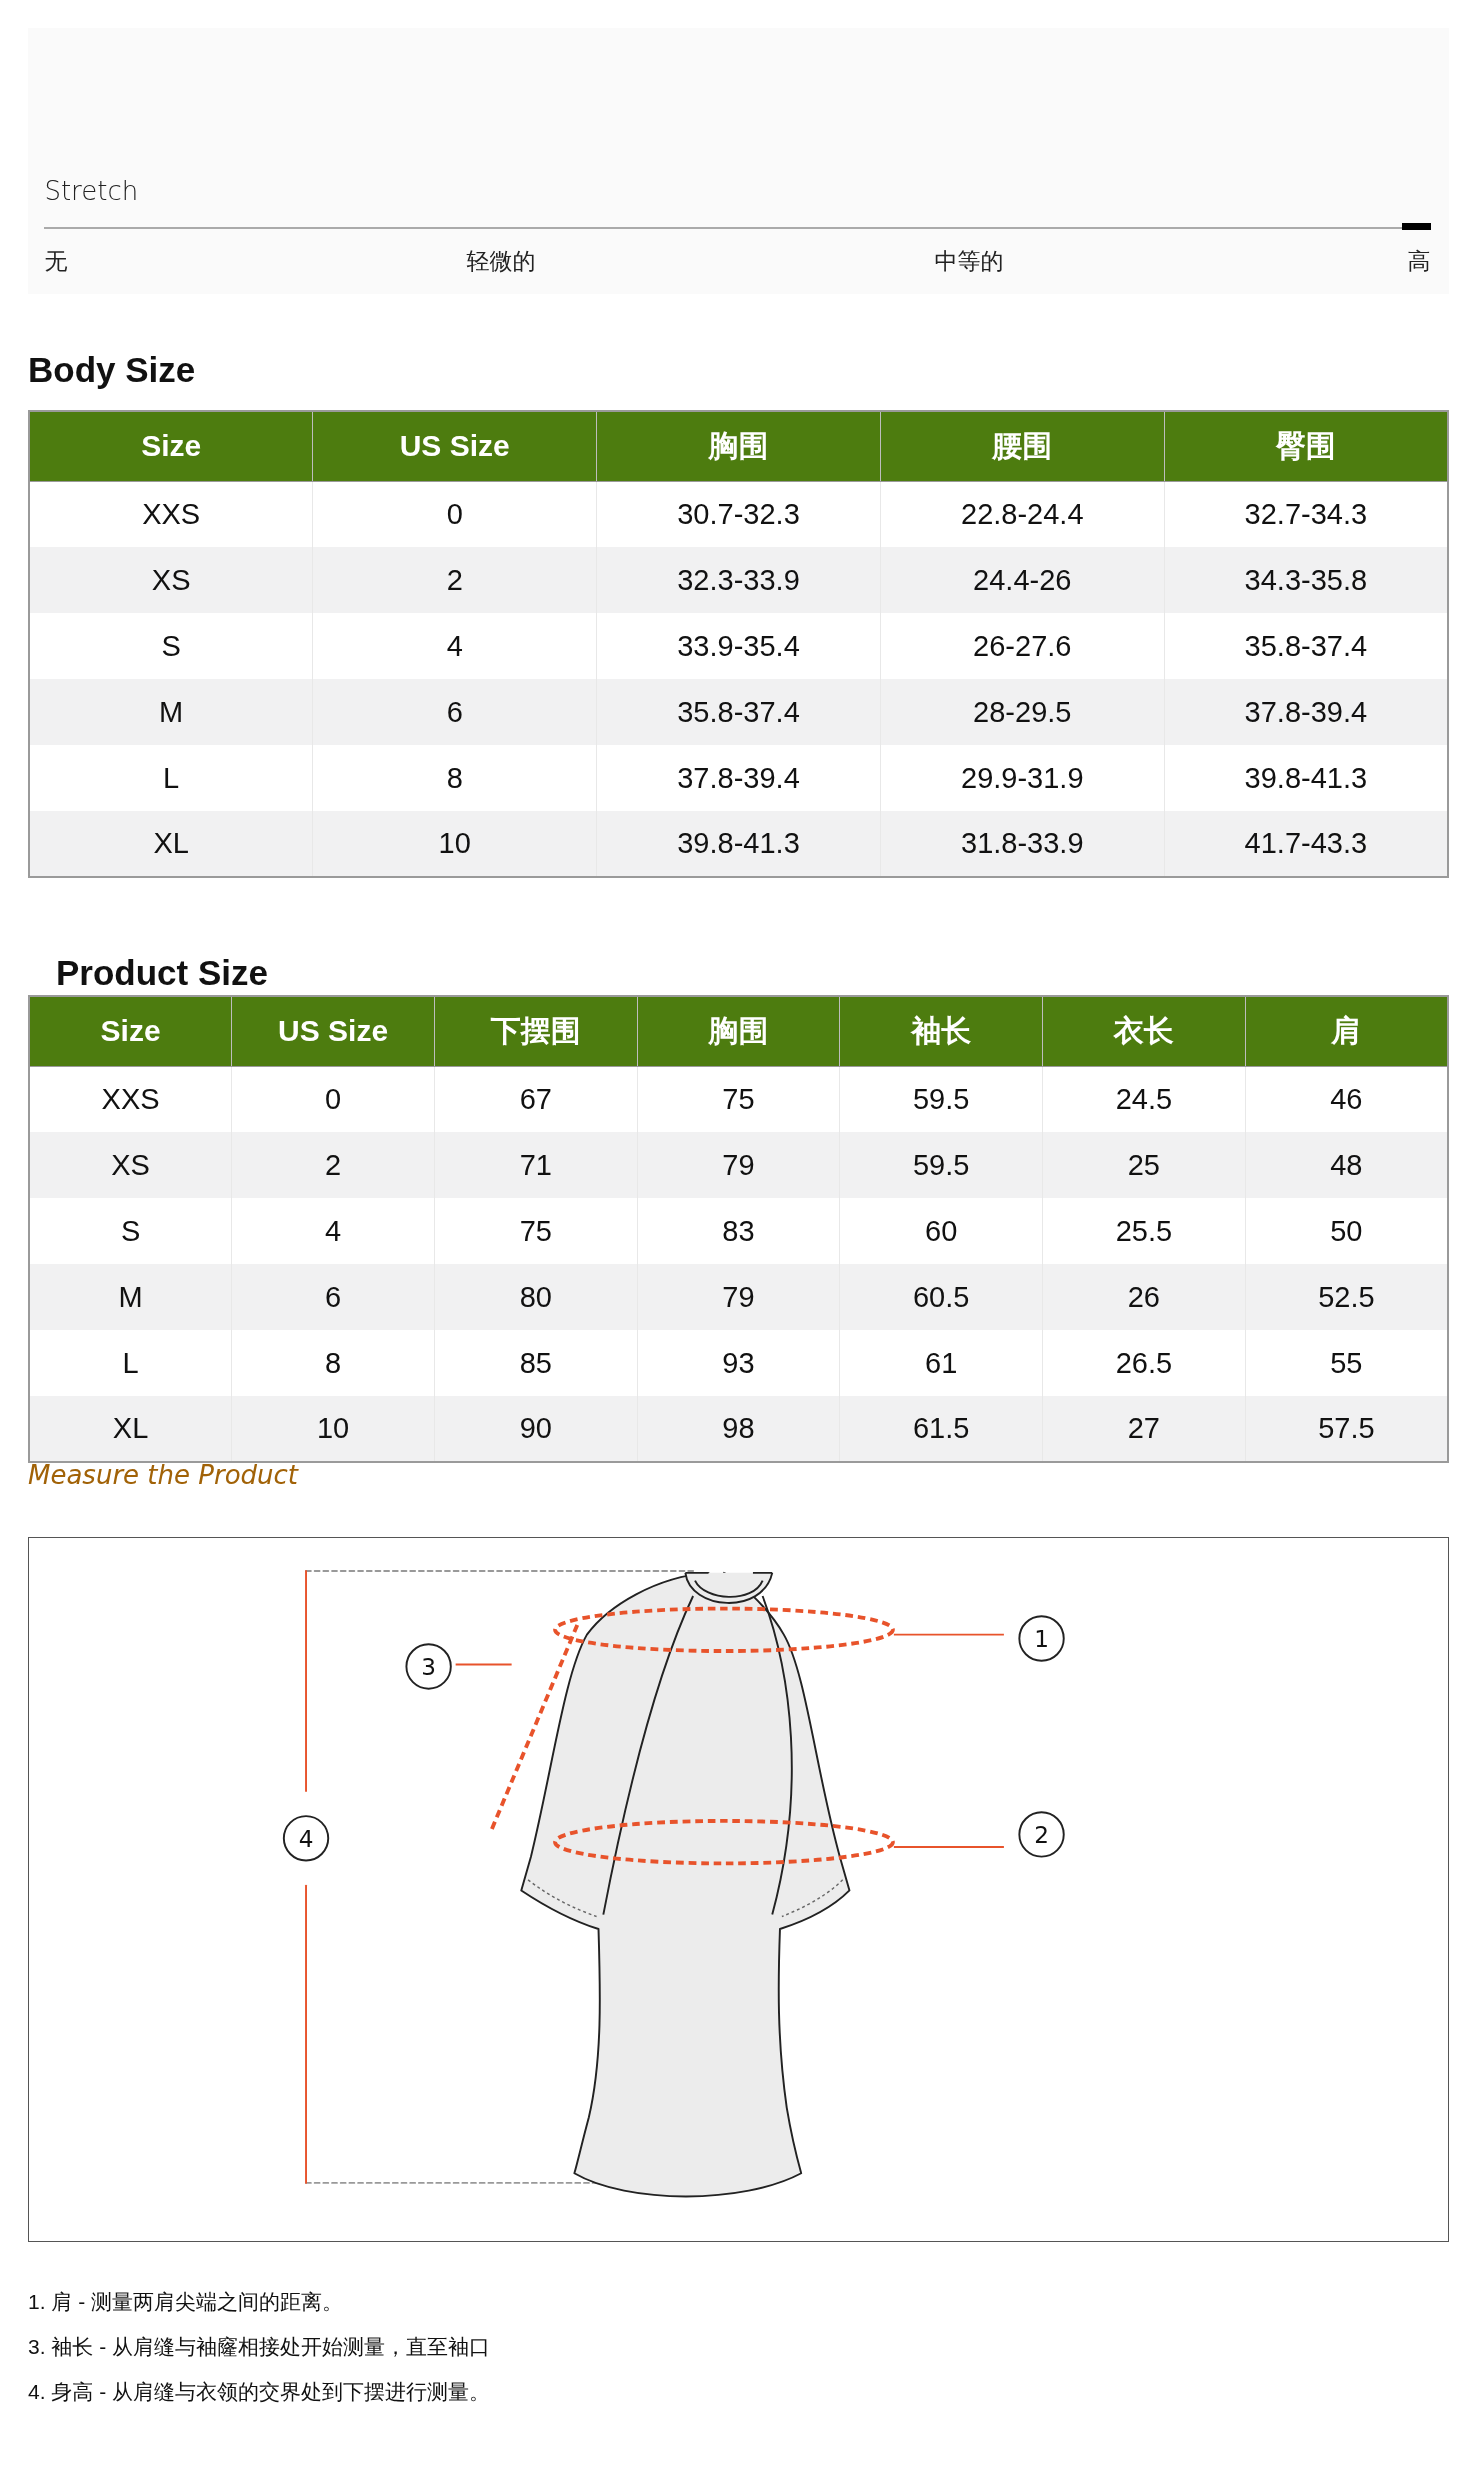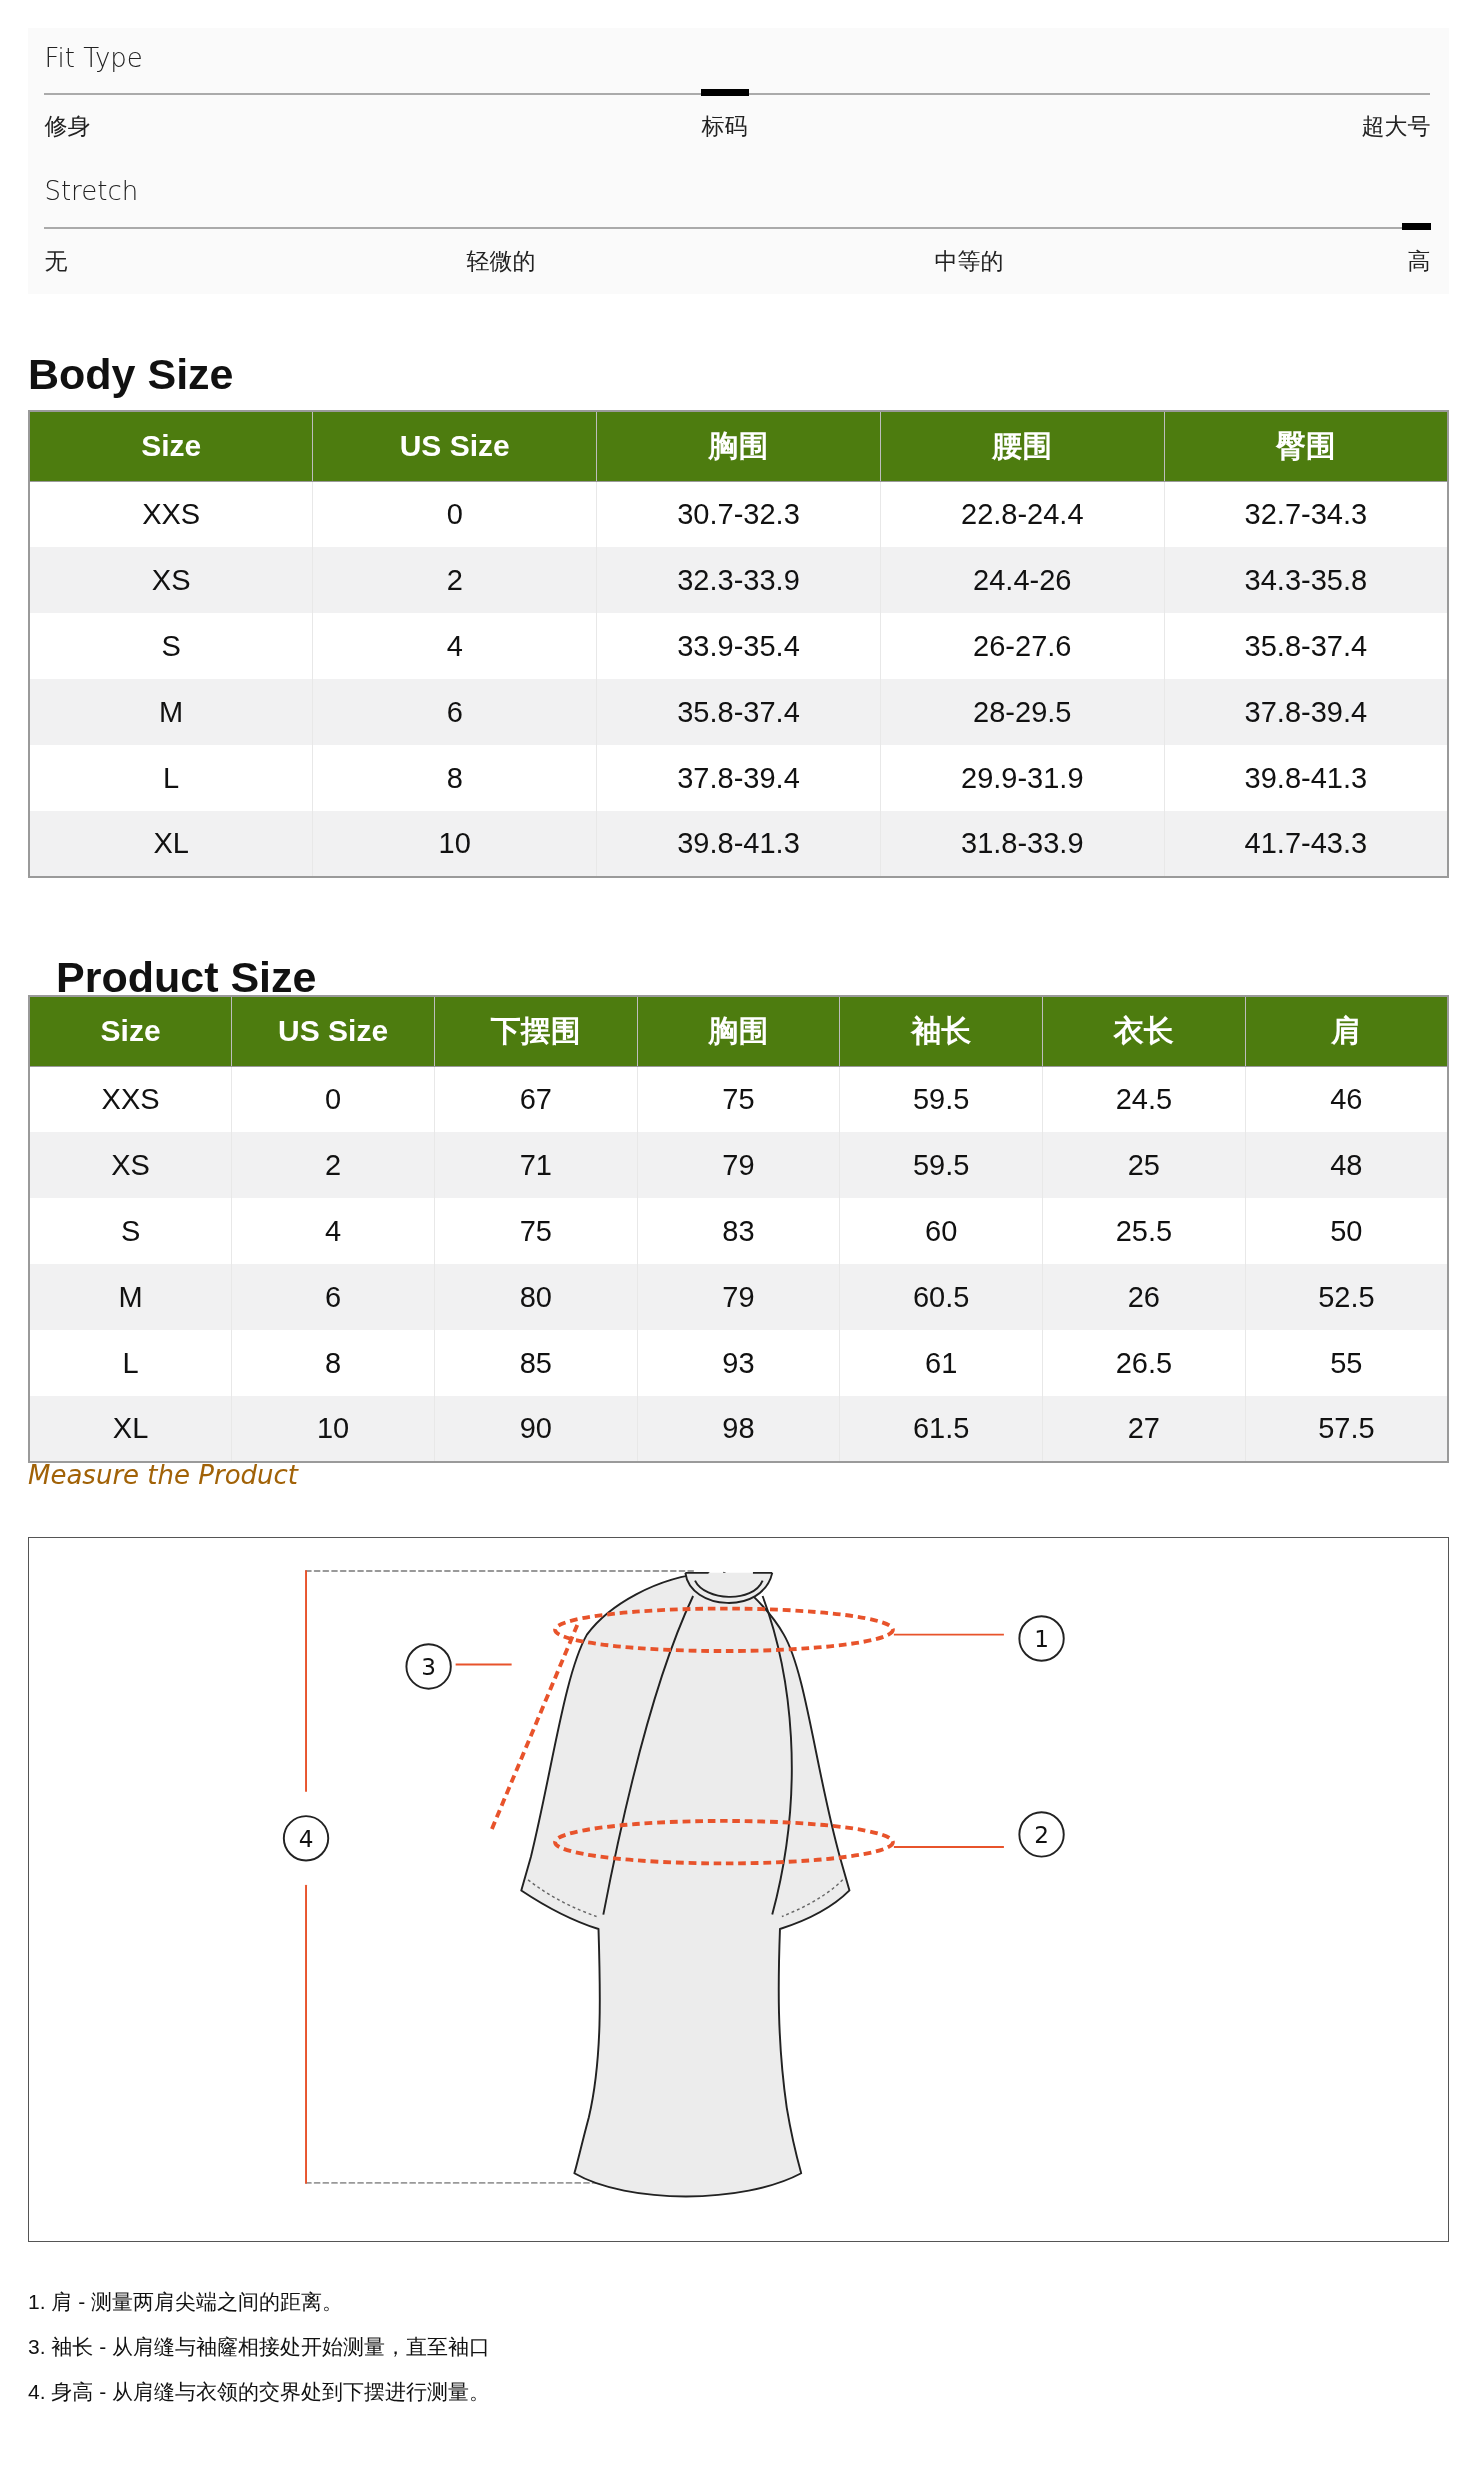--- a/index.html
+++ b/index.html
@@ -22,21 +22,21 @@
   .scale-fit .marker { top: 61px; left: 657px; }
   .scale-fit .tick-label { top: 83px; }
   .scale-stretch { top: 133px; height: 132px; }
   .scale-stretch .scale-title { top: 15.4px; }
   .scale-stretch .track { top: 66px; }
   .scale-stretch .marker { top: 62px; left: 1358px; width: 29px; }
   .scale-stretch .tick-label { top: 85px; }
 
   
   .section-title {
-    position: absolute; left: 28px; font-size: 43px; font-weight: bold; color: #111;
+    position: absolute; left: 28px; font-size: 35px; font-weight: bold; color: #111;
   }
 
   
   .size-table {
     position: absolute; left: 28px; width: 1421px;
     border: 2.9px solid #9a9a9a; border-collapse: collapse; table-layout: fixed;
   }
   .size-table th {
     background: #4d7c0f; color: #fff; font-weight: bold; font-size: 30px;
     height: 70px; text-align: center; border-right: 1.9px solid #bdbdbd; border-bottom: 1.9px solid #9a9a9a;
@@ -65,28 +65,20 @@
   .diagram-box svg { position: absolute; left: 0; top: 0; }
 
   
   .notes { position: absolute; left: 28px; top: 2279px; list-style: none; }
   .notes li { font-size: 21px; color: #111; height: 45px; line-height: 45px; white-space: nowrap; }
 </style>
 </head>
 <body>
 
 <div class="fit-panel">
-  <div class="scale scale-fit">
-    <div class="scale-title">Fit Type</div>
-    <div class="track"></div>
-    <div class="marker"></div>
-    <div class="tick-label" style="left:0;">修身</div>
-    <div class="tick-label" style="left:657px;">标码</div>
-    <div class="tick-label" style="right:0;">超大号</div>
-  </div>
   <div class="scale scale-stretch">
     <div class="scale-title">Stretch</div>
     <div class="track"></div>
     <div class="marker"></div>
     <div class="tick-label" style="left:0;">无</div>
     <div class="tick-label" style="left:422px;">轻微的</div>
     <div class="tick-label" style="left:890px;">中等的</div>
     <div class="tick-label" style="right:0;">高</div>
   </div>
 </div>

